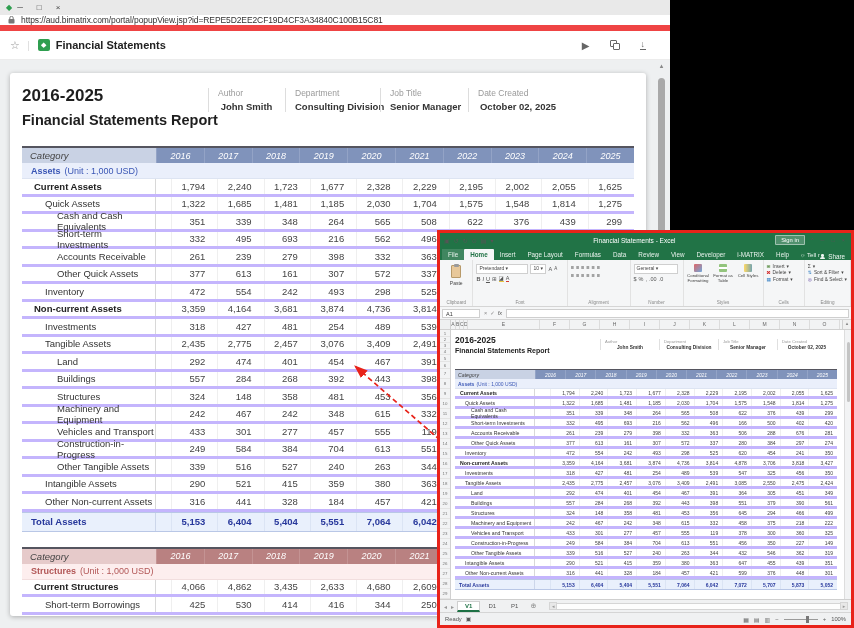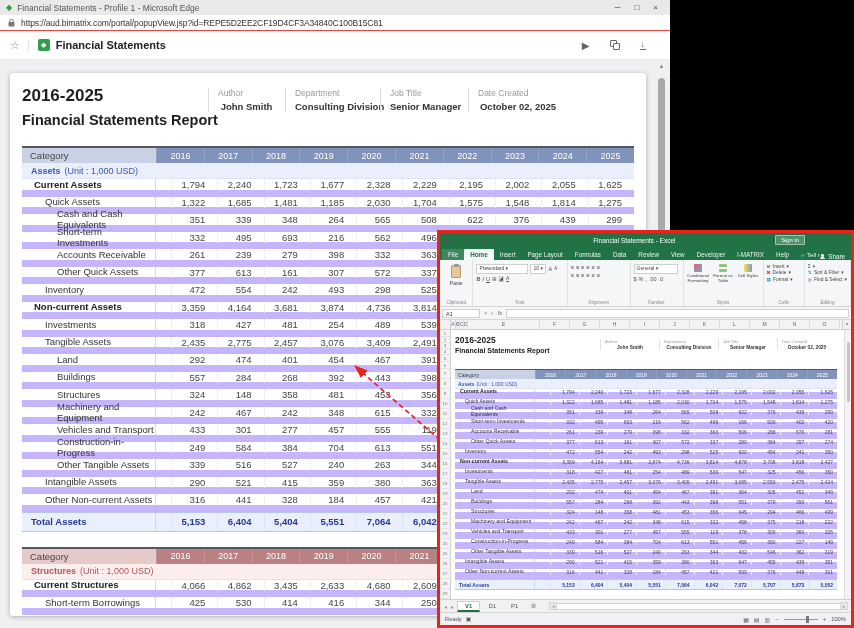--- a/index.html
+++ b/index.html
@@ -7,21 +7,21 @@
   body { font-family:"Liberation Sans", sans-serif; }
   .stage { position:relative; width:854px; height:628px; background:#000; }
 
   
   .browser { position:absolute; left:0; top:0; width:670px; height:628px; background:#fff; z-index:1; }
   .bw-titlebar { height:15px; background:#e9e9e9; display:flex; align-items:center; padding:0 6px; }
   .bw-fav { color:#2e9e4f; font-size:8px; margin-right:5px; }
   .bw-title { font-size:8.5px; color:#555; flex:1; }
   .bw-winbtns { display:flex; gap:14px; padding-right:6px; }
   .bw-winbtns span { font-size:8px; color:#444; cursor:default; }
-  .bw-urlbar { height:16px; background:#fff; border-bottom:1px solid #ef4444; display:flex; align-items:center; padding:0 8px; }
+  .bw-urlbar { height:16px; background:#fff; border-bottom:6px solid #ef4444; display:flex; align-items:center; padding:0 8px; }
   .lock-icon { width:7px; height:8px; margin-right:6px; }
   .bw-url { font-size:8.5px; color:#333; letter-spacing:-0.1px; }
   .bw-toolbar { height:29px; background:#fff; border-bottom:1px solid #ececec; display:flex; align-items:center; padding:0 10px; }
   .tb-star { font-size:11px; color:#999; margin-right:7px; }
   .tb-sep { color:#ddd; font-size:11px; margin-right:8px; }
   .tb-logo { width:12px; height:12px; background:#2e9e4f; border-radius:2px; color:#fff; font-size:7px; display:flex; align-items:center; justify-content:center; margin-right:6px; }
   .tb-appname { font-size:11px; font-weight:bold; color:#222; }
   .tb-right { margin-left:auto; display:flex; align-items:center; gap:20px; padding-right:14px; }
   .tb-play { font-size:10px; color:#666; }
   .copy-icon { position:relative; width:10px; height:10px; }
@@ -43,29 +43,29 @@
   .rpt-title { padding-top:6px; font-size:14.5px; font-weight:bold; color:#1e1e1e; }
   .rpt-meta { position:absolute; left:186px; top:15px; display:flex; }
   .meta-item { border-left:1px solid #ddd; padding:0 10px 0 9px; }
   .meta-item .ml { font-size:8.5px; color:#9a9a9a; }
   .meta-item .mv { font-size:9.5px; font-weight:bold; color:#333; margin-top:3px; white-space:nowrap;text-align:center; }
   .rpt-meta .meta-item:nth-child(1){ width:77px; } .rpt-meta .meta-item:nth-child(2){ width:95px; }
   .rpt-meta .meta-item:nth-child(3){ width:88px; } .rpt-meta .meta-item:nth-child(4){ width:100px; }
 
   
   .thead { display:flex; height:17px; border-top:2px solid #55555f; }
-  .thead .cat { width:134px; background:#c9d2e4; font-size:9.5px; color:#444; display:flex; align-items:center; padding-left:8px; }
+  .thead .cat { width:134px; background:#c9d2e4; font-size:9.5px; color:#444; display:flex; align-items:center; padding-left:8px;font-style:italic; }
   .ycells { flex:1; display:grid; grid-template-columns:repeat(10,1fr); }
-  .yc { display:flex; align-items:center; justify-content:center; font-size:9px; color:#fff; background:#8093bb; border-left:1px solid #93a3c6; }
+  .yc { display:flex; align-items:center; justify-content:center; font-size:9px; color:#fff; background:#8093bb; border-left:1px solid #93a3c6;font-style:italic; }
   .red .cat { background:#e6caca; }
   .red .yc { background:#b98181; border-left:1px solid #c49393; }
   .srow { height:16px; background:#eaeffb; display:flex; align-items:center; padding-left:9px; font-size:9px; color:#3a56b5; border-bottom:1px solid #dde4f2; }
   .srow .sb { font-weight:bold; margin-right:4px; }
   .red-s { background:#fdeeee; color:#b25757; border-bottom:1px solid #f2dede; }
-  .trow { display:flex; height:17.5px; border-bottom:7px solid #c4b5fd; }
+  .trow { display:flex; height:17.5px; border-bottom:3px solid #c4b5fd; }
   .trow .lc { width:134px; display:flex; align-items:center; font-size:9.5px; color:#333; border-right:1px solid #d8d8d8; }
   .trow.lv1 .lc { padding-left:12px; font-weight:bold; color:#222; }
   .trow.lv2 .lc { padding-left:23px; }
   .trow.lv3 .lc { padding-left:35px; }
   .vals { flex:1; display:grid; grid-template-columns:repeat(10,1fr);margin-left:15px; }
   .vc { display:flex; align-items:center; justify-content:flex-end; padding-right:12px; font-size:9.5px; color:#444; border-left:1px solid #efefef; }
   .trow.total { height:20px; background:#e9f0fc; border-top:1px solid #b9c7e6; border-bottom:1px solid #b9c7e6; }
   .trow.total .lc { font-weight:bold; color:#27379b; padding-left:9px; border-right:1px solid #ccd6ea; }
   .trow.total .vc { font-weight:bold; color:#27379b; border-left:1px solid #dbe4f4; }
   .tbl-gap { height:15px; }
@@ -171,21 +171,20 @@
   .arrow-svg { position:absolute; left:330px; top:352px; z-index:5; }
 </style>
 </head>
 <body>
 
 <div class="stage">
 
   <div class="browser">
     <div class="bw-titlebar">
       <span class="bw-fav">◆</span>
-      <span class="bw-title">Financial Statements - Profile 1 - Microsoft Edge</span>
       <span class="bw-winbtns">
         <span>─</span>
         <span>□</span>
         <span>×</span>
       </span>
     </div>
     <div class="bw-urlbar">
       <svg class="lock-icon" viewBox="0 0 7 8">
           <rect x="0.5" y="3" width="6" height="4.5" rx="0.8" fill="#777"></rect>
           <path d="M1.8 3V2a1.7 1.7 0 0 1 3.4 0v1" fill="none" stroke="#777" stroke-width="1"></path>

